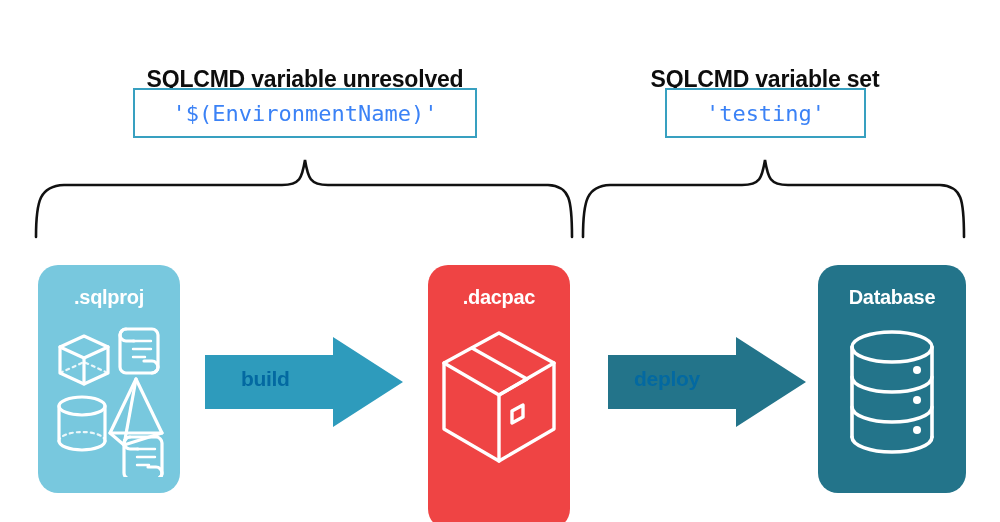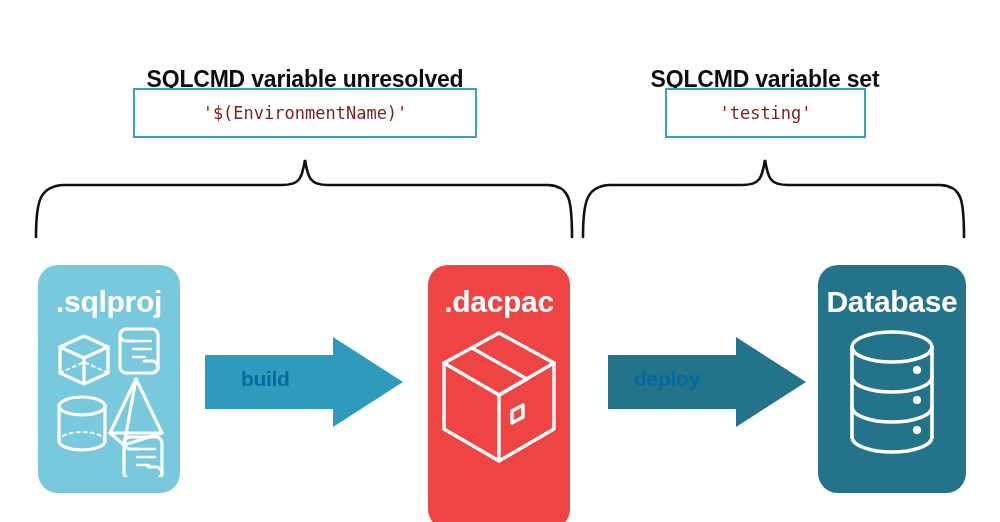--- a/index.html
+++ b/index.html
@@ -38,22 +38,22 @@
   #title-left  { left: 0;   top: 32px; width: 610px; }
   #title-right { left: 565px; top: 32px; width: 400px; }
 
   
   .code-box {
     position: absolute;
     box-sizing: border-box;
     border: 2px solid #38a0c0;
     background: #ffffff;
     font-family: "DejaVu Sans Mono", monospace;
-    font-size: 17px;
-    color: #7f1d1d;
+    font-size: 22px;
+    color: #3b82f6;
     display: flex;
     align-items: center;
     justify-content: center;
     letter-spacing: 0px;
   }
   #code-left  { left: 133px; top: 88px; width: 344px; height: 50px; }
   #code-right { left: 665px; top: 88px; width: 201px; height: 50px; text-align: center; }
 
   
   #braces {
@@ -69,21 +69,21 @@
     border-radius: 20px;
   }
   .card-label {
     position: absolute;
     left: 0;
     width: 100%;
     text-align: center;
     color: #ffffff;
     font-family: "Liberation Sans", sans-serif;
     font-weight: bold;
-    font-size: 30px;
+    font-size: 20px;
     letter-spacing: -0.3px;
     line-height: 1;
   }
   #card-sqlproj  { left: 38px;  top: 265px; width: 142px; height: 228px; background: #78c8de; }
   #card-dacpac   { left: 428px; top: 265px; width: 142px; height: 264px; background: #ef4444; }
   #card-database { left: 818px; top: 265px; width: 148px; height: 228px; background: #23748a; }
 
   #card-sqlproj  .card-label { top: 22px; }
   #card-dacpac   .card-label { top: 22px; }
   #card-database .card-label { top: 22px; }

